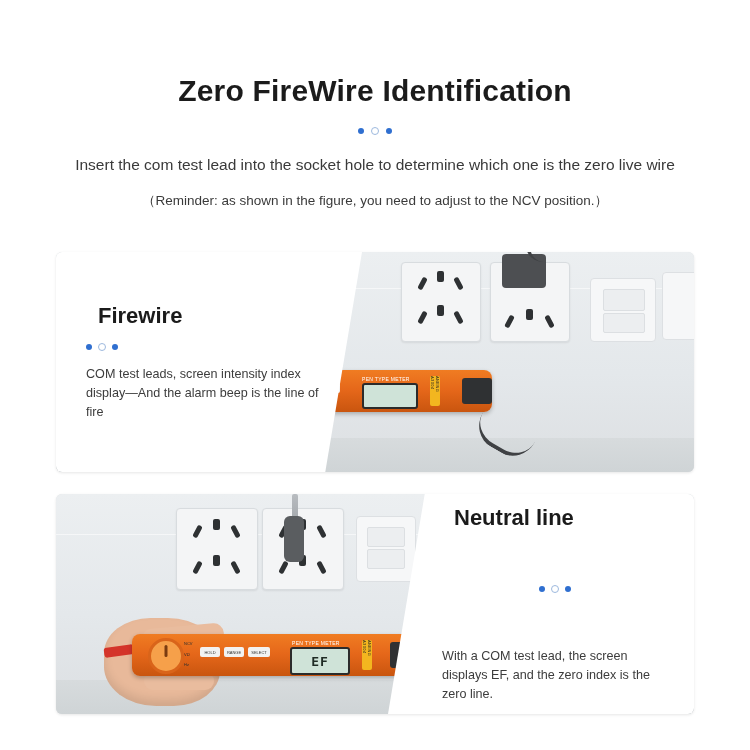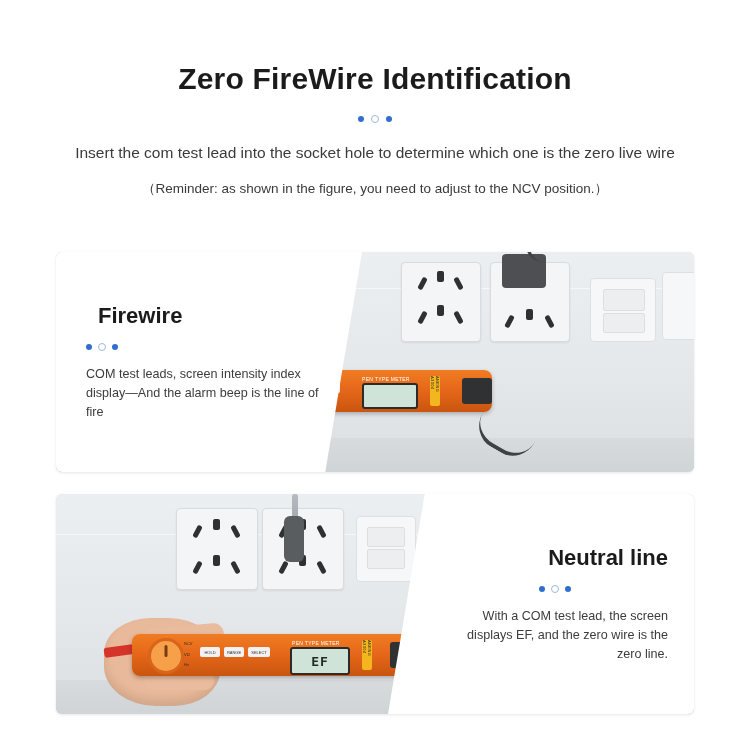--- a/index.html
+++ b/index.html
@@ -24,21 +24,21 @@
   
   .header {
     padding-top: 62px;
     text-align: center;
   }
   .title {
     font-size: 30px;
     font-weight: bold;
     letter-spacing: 0.2px;
     color: #1b1b1b;
-    margin: 0;
+    margin: 12px;
   }
   .dots {
     margin: 18px auto 0;
     display: flex;
     justify-content: center;
     align-items: center;
     gap: 7px;
     height: 10px;
   }
   .dot {
@@ -108,21 +108,21 @@
     border-bottom-right-radius: 6px;
     clip-path: polygon(12% 0, 100% 0, 100% 100%, 0 100%);
   }
   .card-inner {
     padding: 0 30px;
     height: 100%;
     display: flex;
     flex-direction: column;
     justify-content: center;
   }
-  .card-inner.right { padding: 0 26px 0 54px; text-align: right; }
+  .card-inner.right { padding: 0 26px 0 54px; text-align: left; gap: 40px; }
 
   .card-title {
     font-size: 22px;
     font-weight: bold;
     color: #1b1b1b;
     margin: 0 0 0 12px;
   }
   .card-dots {
     display: flex;
     gap: 6px;
@@ -446,18 +446,18 @@
     </div>
 
     <div class="card card-right">
       <div class="card-inner right">
         <div class="card-title">Neutral line</div>
         <div class="card-dots center">
           <span class="dot"></span>
           <span class="dot hollow"></span>
           <span class="dot"></span>
         </div>
-        <div class="card-text">With a COM test lead, the screen displays EF, and the zero wire is the zero line.</div>
+        <div class="card-text">With a COM test lead, the screen displays EF, and the zero index is the zero line.</div>
       </div>
     </div>
   </div>
 
 </div>
 
 </body></html>

